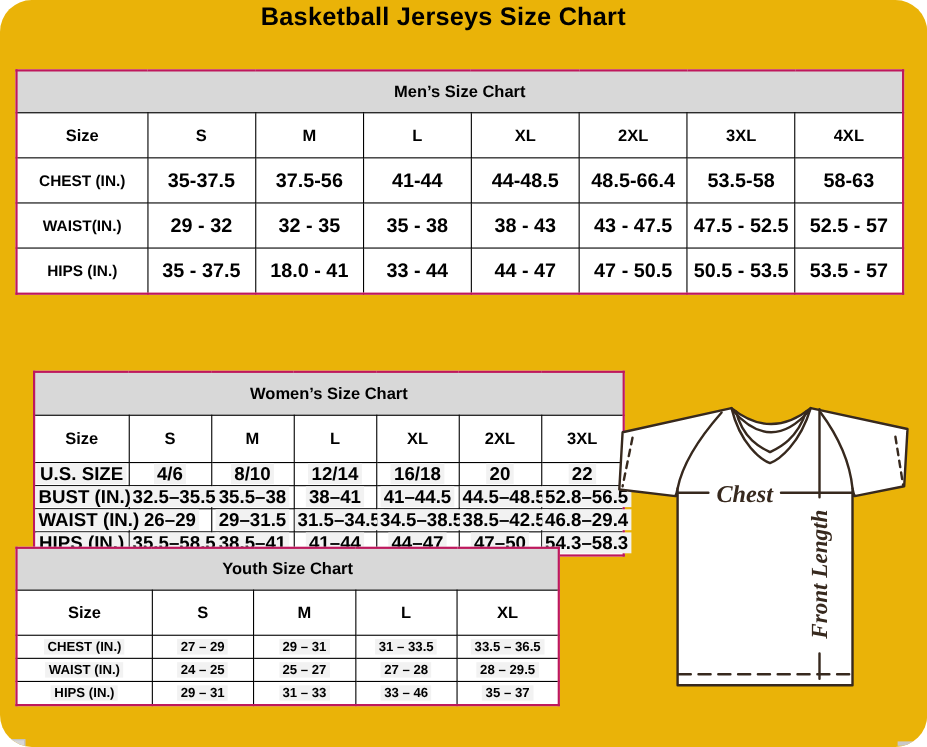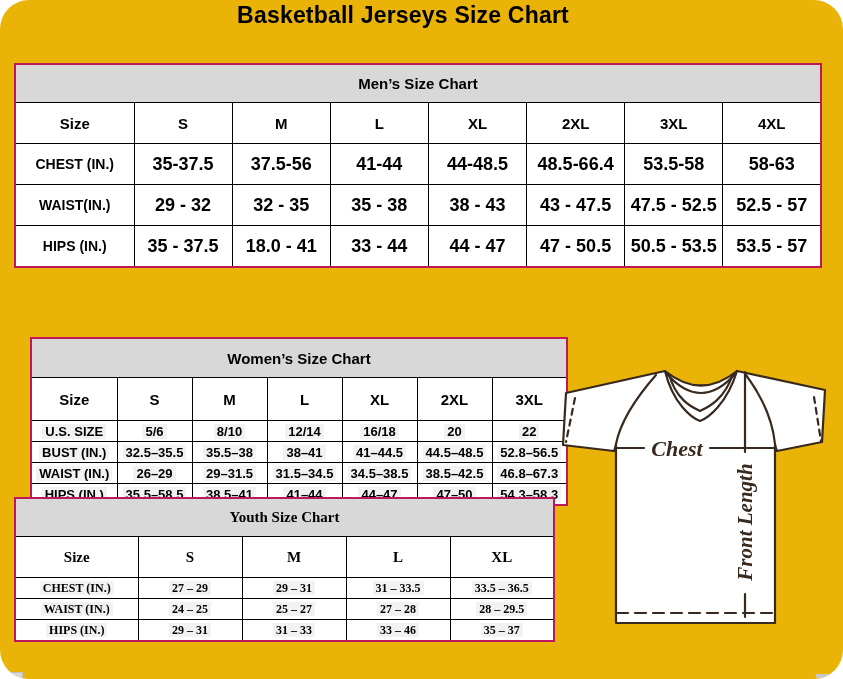--- a/index.html
+++ b/index.html
@@ -21,25 +21,25 @@
   .men .title-cell{height:37px;}
   .men .size-row th{height:40px;font-size:15px;}
   .men tbody th,.men tbody td{height:40px;font-size:18px;}
   .men tbody th{font-size:14px;}
   .men col.label-col{width:119px;}
 
   
   .women{left:30px;top:297px;width:538px;margin-top:40px;}
   .women .title-cell{height:38px;}
   .women .size-row th{height:42px;font-size:15px;}
-  .women tbody th,.women tbody td{height:20px;font-size:13px;}
+  .women tbody th,.women tbody td{height:20px;font-size:17px;}
   .women col.label-col{width:86px;}
 
   
-  .youth{left:14px;top:497px;width:541px;font-family:Liberation Serif, serif;}
+  .youth{left:14px;top:497px;width:495px;}
   .youth .title-cell{height:37px;}
   .youth .size-row th{height:40px;font-size:15px;}
   .youth tbody th,.youth tbody td{height:20px;font-size:12px;}
   .youth col.label-col{width:123px;}
 
   
   .women tbody span,.youth tbody span{background:#f2f2f2;padding:0 3px;}
 
   .jersey{position:absolute;left:558px;top:356px;width:282px;height:272px;}
   .jersey text{font-family:"Liberation Serif",serif;font-style:italic;font-weight:bold;
@@ -138,21 +138,21 @@
             <th>M</th>
             <th>L</th>
             <th>XL</th>
             <th>2XL</th>
             <th>3XL</th>
           </tr>
         </thead>
         <tbody>
           <tr>
             <th><span>U.S. SIZE</span></th>
-            <td><span>5/6</span></td>
+            <td><span>4/6</span></td>
             <td><span>8/10</span></td>
             <td><span>12/14</span></td>
             <td><span>16/18</span></td>
             <td><span>20</span></td>
             <td><span>22</span></td>
           </tr>
           <tr>
             <th><span>BUST (IN.)</span></th>
             <td><span>32.5–35.5</span></td>
             <td><span>35.5–38</span></td>
@@ -161,21 +161,21 @@
             <td><span>44.5–48.5</span></td>
             <td><span>52.8–56.5</span></td>
           </tr>
           <tr>
             <th><span>WAIST (IN.)</span></th>
             <td><span>26–29</span></td>
             <td><span>29–31.5</span></td>
             <td><span>31.5–34.5</span></td>
             <td><span>34.5–38.5</span></td>
             <td><span>38.5–42.5</span></td>
-            <td><span>46.8–67.3</span></td>
+            <td><span>46.8–29.4</span></td>
           </tr>
           <tr>
             <th><span>HIPS (IN.)</span></th>
             <td><span>35.5–58.5</span></td>
             <td><span>38.5–41</span></td>
             <td><span>41–44</span></td>
             <td><span>44–47</span></td>
             <td><span>47–50</span></td>
             <td><span>54.3–58.3</span></td>
           </tr>

